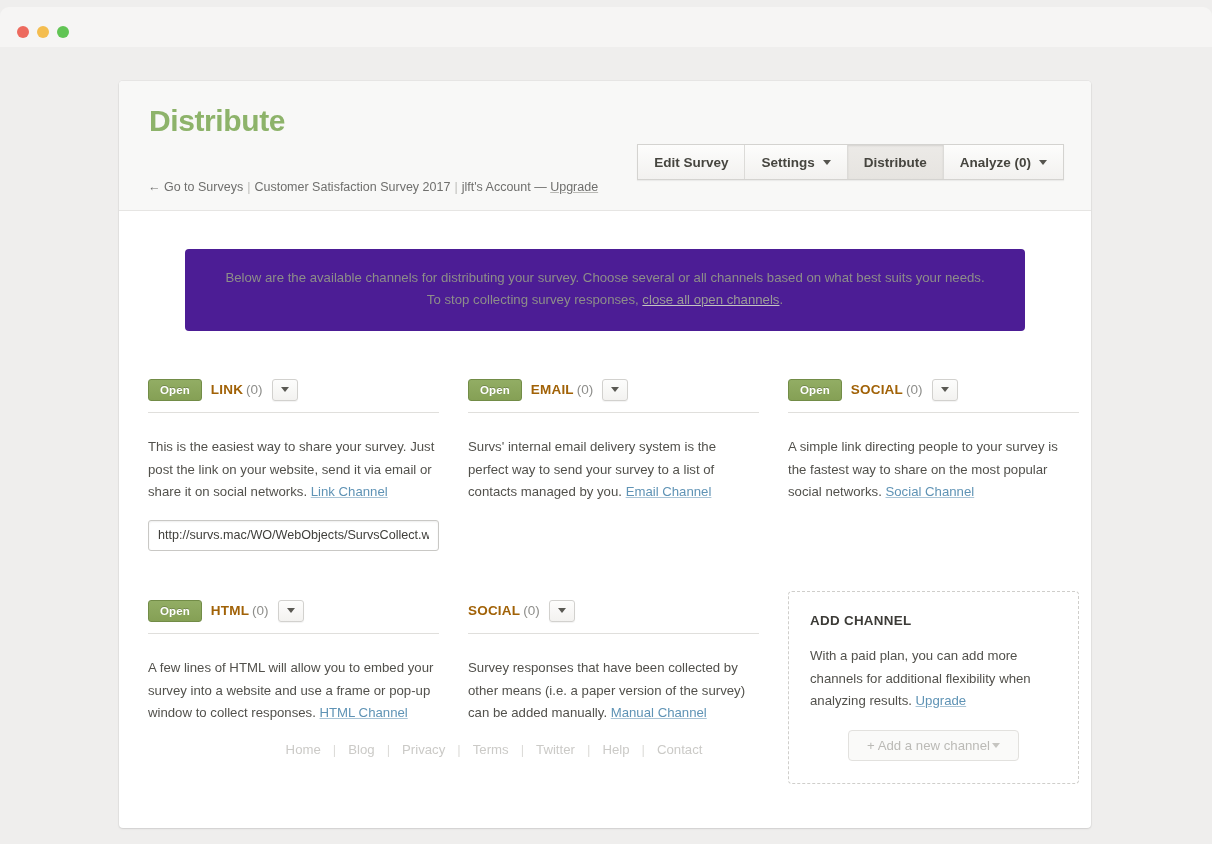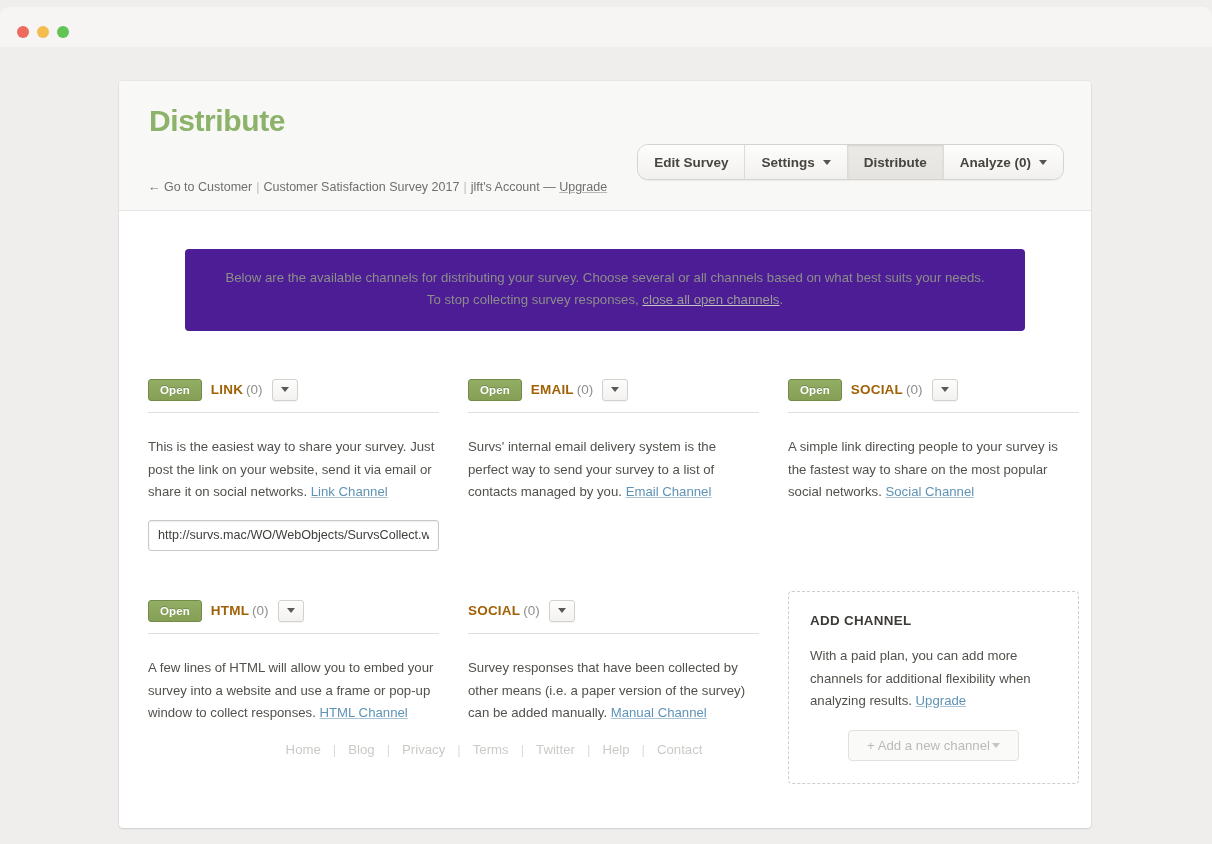--- a/index.html
+++ b/index.html
@@ -92,21 +92,21 @@
     text-decoration: underline;
     text-decoration-color: #b9b9b5;
   }
 
   
   .navbar {
     position: absolute;
     right: 27px; top: 63px;
     display: flex;
     border: 1px solid #d4d3d0;
-    border-radius: 11px;
+    border-radius: 0;
     overflow: hidden;
     box-shadow: 0 1px 1px rgba(0,0,0,0.05);
     background: #fbfbfa;
   }
   .navbtn {
     position: relative;
     display: flex;
     align-items: center;
     gap: 8px;
     height: 34px;
@@ -313,21 +313,21 @@
   </div>
 
   <div class="viewport">
 
     <div class="card">
 
       <div class="card-header">
         <div class="page-title">Distribute</div>
 
         <div class="breadcrumb">
-          <a href="#" style="text-decoration:none">← Go to Customer</a><span class="sep">|</span><span>Customer Satisfaction Survey 2017</span><span class="sep">|</span><span>jlft's Account —</span> <a href="#">Upgrade</a>
+          <a href="#" style="text-decoration:none">← Go to Surveys</a><span class="sep">|</span><span>Customer Satisfaction Survey 2017</span><span class="sep">|</span><span>jlft's Account —</span> <a href="#">Upgrade</a>
         </div>
 
         <div class="navbar">
           <div class="navbtn">
             <span>Edit Survey</span>
           </div>
           <div class="navbtn">
             <span>Settings</span>
             <span class="caret"></span>
           </div>

